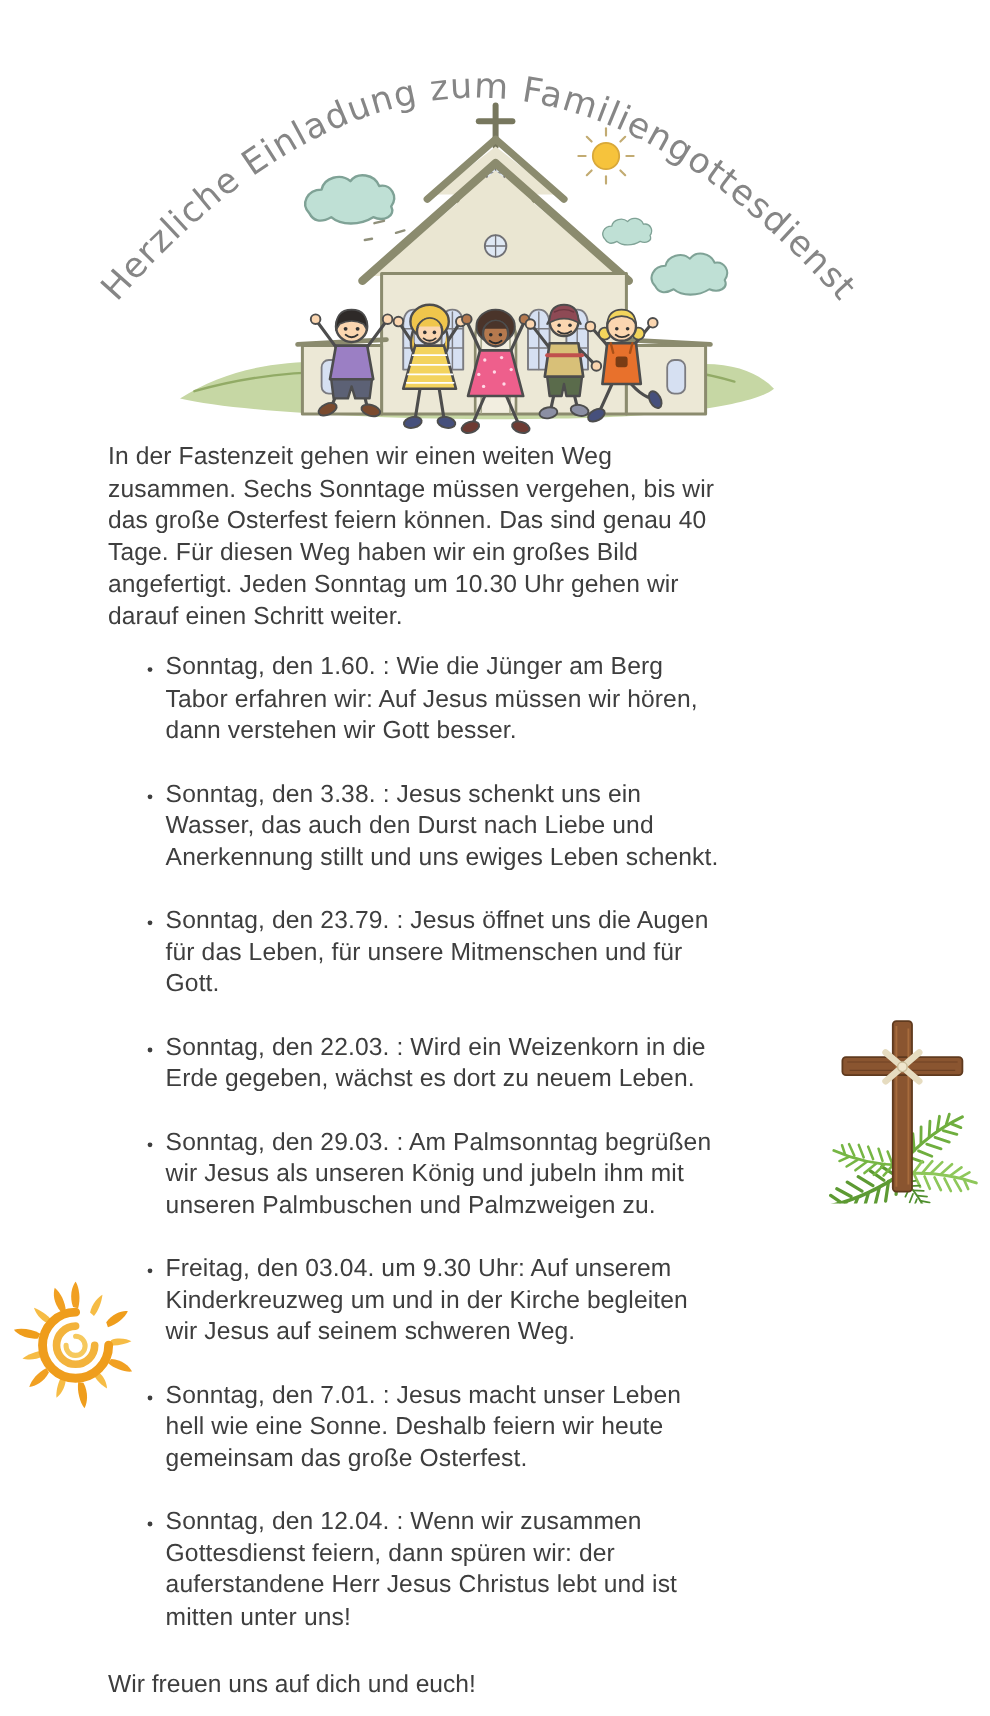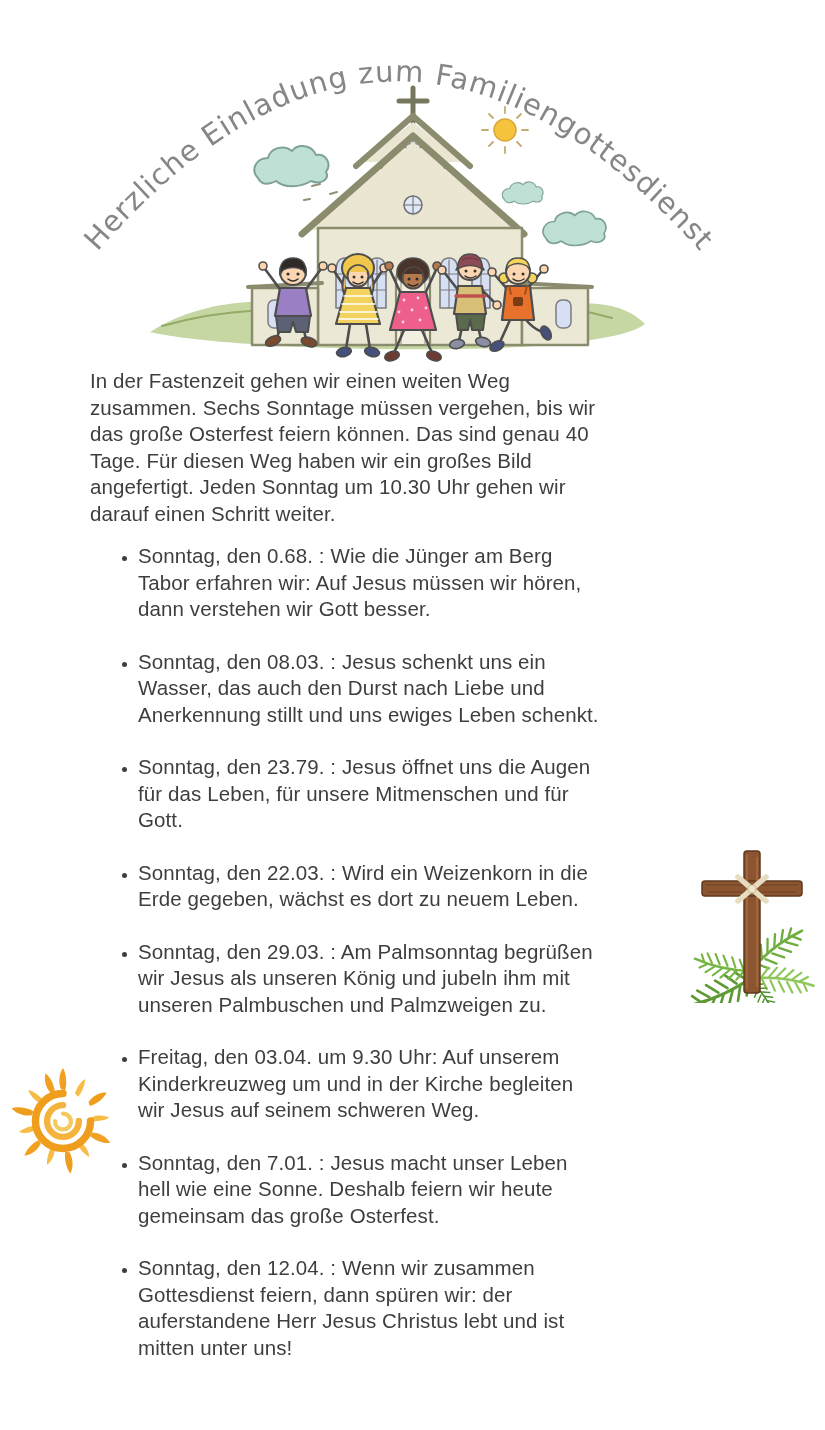--- a/index.html
+++ b/index.html
@@ -216,30 +216,31 @@
           <path d="M513 279 Q518 283 524 279" fill="none" stroke="#333" stroke-width="1.5"></path>
         </g>
       </g>
     </g>
   </svg>
 
   <div class="content">
     <p class="intro">In der Fastenzeit gehen wir einen weiten Weg zusammen. Sechs Sonntage müssen vergehen, bis wir das große Osterfest feiern können. Das sind genau 40 Tage. Für diesen Weg haben wir ein großes Bild angefertigt. Jeden Sonntag um 10.30 Uhr gehen wir darauf einen Schritt weiter.</p>
 
     <ul class="schedule">
-      <li>Sonntag, den 0.68. : Wie die Jünger am Berg Tabor erfahren wir: Auf Jesus müssen wir hören, dann verstehen wir Gott besser.</li>
-      <li>Sonntag, den 08.03. : Jesus schenkt uns ein Wasser, das auch den Durst nach Liebe und Anerkennung stillt und uns ewiges Leben schenkt.</li>
+      <li>Sonntag, den 1.60. : Wie die Jünger am Berg Tabor erfahren wir: Auf Jesus müssen wir hören, dann verstehen wir Gott besser.</li>
+      <li>Sonntag, den 3.38. : Jesus schenkt uns ein Wasser, das auch den Durst nach Liebe und Anerkennung stillt und uns ewiges Leben schenkt.</li>
       <li>Sonntag, den 23.79. : Jesus öffnet uns die Augen für das Leben, für unsere Mitmenschen und für Gott.</li>
       <li>Sonntag, den 22.03. : Wird ein Weizenkorn in die Erde gegeben, wächst es dort zu neuem Leben.</li>
       <li>Sonntag, den 29.03. : Am Palmsonntag begrüßen wir Jesus als unseren König und jubeln ihm mit unseren Palmbuschen und Palmzweigen zu.</li>
       <li>Freitag, den 03.04. um 9.30 Uhr: Auf unserem Kinderkreuzweg um und in der Kirche begleiten wir Jesus auf seinem schweren Weg.</li>
       <li>Sonntag, den 7.01. : Jesus macht unser Leben hell wie eine Sonne. Deshalb feiern wir heute gemeinsam das große Osterfest.</li>
       <li>Sonntag, den 12.04. : Wenn wir zusammen Gottesdienst feiern, dann spüren wir: der auferstandene Herr Jesus Christus lebt und ist mitten unter uns!</li>
     </ul>
 
+    <p class="closing">Wir freuen uns auf dich und euch!</p>
   </div>
 
   <svg class="cross-art" width="145" height="158" viewBox="0 0 145 158">
     <defs>
       <g id="frond" stroke="currentColor" stroke-width="2.4" stroke-linecap="round" fill="none">
         <path d="M0 0 Q32 -9 64 -5" stroke-width="2.8"></path>
         <path d="M6 -1 L12 -14 M14 -3 L21 -16 M22 -5 L30 -17 M31 -6 L39 -17 M40 -7 L48 -16 M49 -7 L56 -13"></path>
         <path d="M8 0 L15 9 M17 -1 L24 9 M26 -2 L34 8 M35 -3 L43 7 M44 -4 L52 5 M53 -5 L58 2"></path>
       </g>
     </defs>

